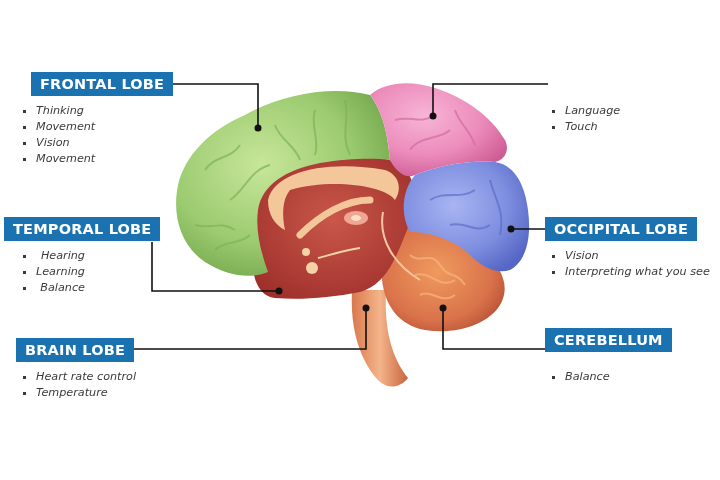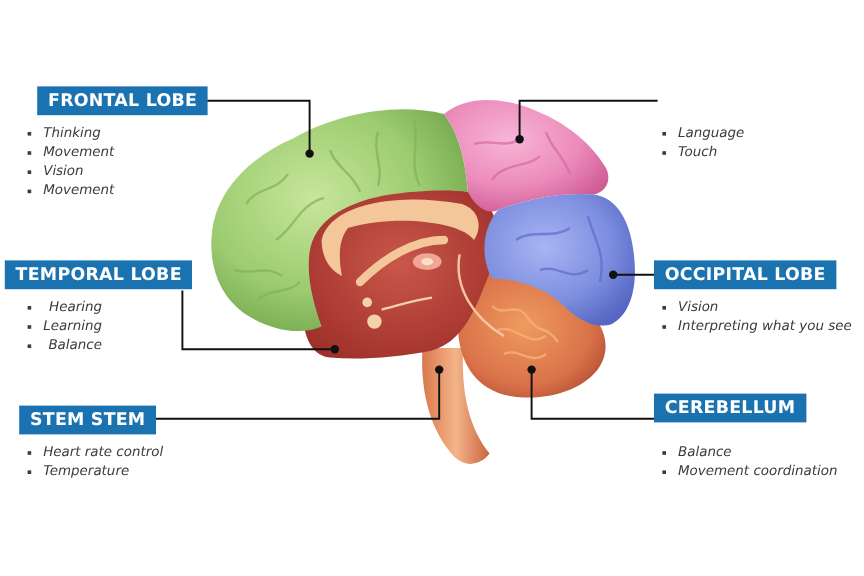--- a/index.html
+++ b/index.html
@@ -116,36 +116,35 @@
     <li>Movement</li>
   </ul>
 
   <div class="label-box" style="left:4px; top:217px;">TEMPORAL LOBE</div>
   <ul class="bullets" style="left:20px; top:248px;text-align:right;">
     <li>Hearing</li>
     <li>Learning</li>
     <li>Balance</li>
   </ul>
 
-  <div class="label-box" style="left:16px; top:338px;">STEM STEM</div>
+  <div class="label-box" style="left:16px; top:338px;">BRAIN LOBE</div>
   <ul class="bullets" style="left:20px; top:369px;">
     <li>Heart rate control</li>
     <li>Temperature</li>
   </ul>
 
   <ul class="bullets" style="left:549px; top:103px;">
     <li>Language</li>
     <li>Touch</li>
   </ul>
 
   <div class="label-box" style="left:545px; top:217px;">OCCIPITAL LOBE</div>
   <ul class="bullets" style="left:549px; top:248px;">
     <li>Vision</li>
     <li>Interpreting what you see</li>
   </ul>
 
   <div class="label-box" style="left:545px; top:328px;">CEREBELLUM</div>
   <ul class="bullets" style="left:549px; top:369px;">
     <li>Balance</li>
-    <li>Movement coordination</li>
   </ul>
 
 </div>
 
 </body></html>

